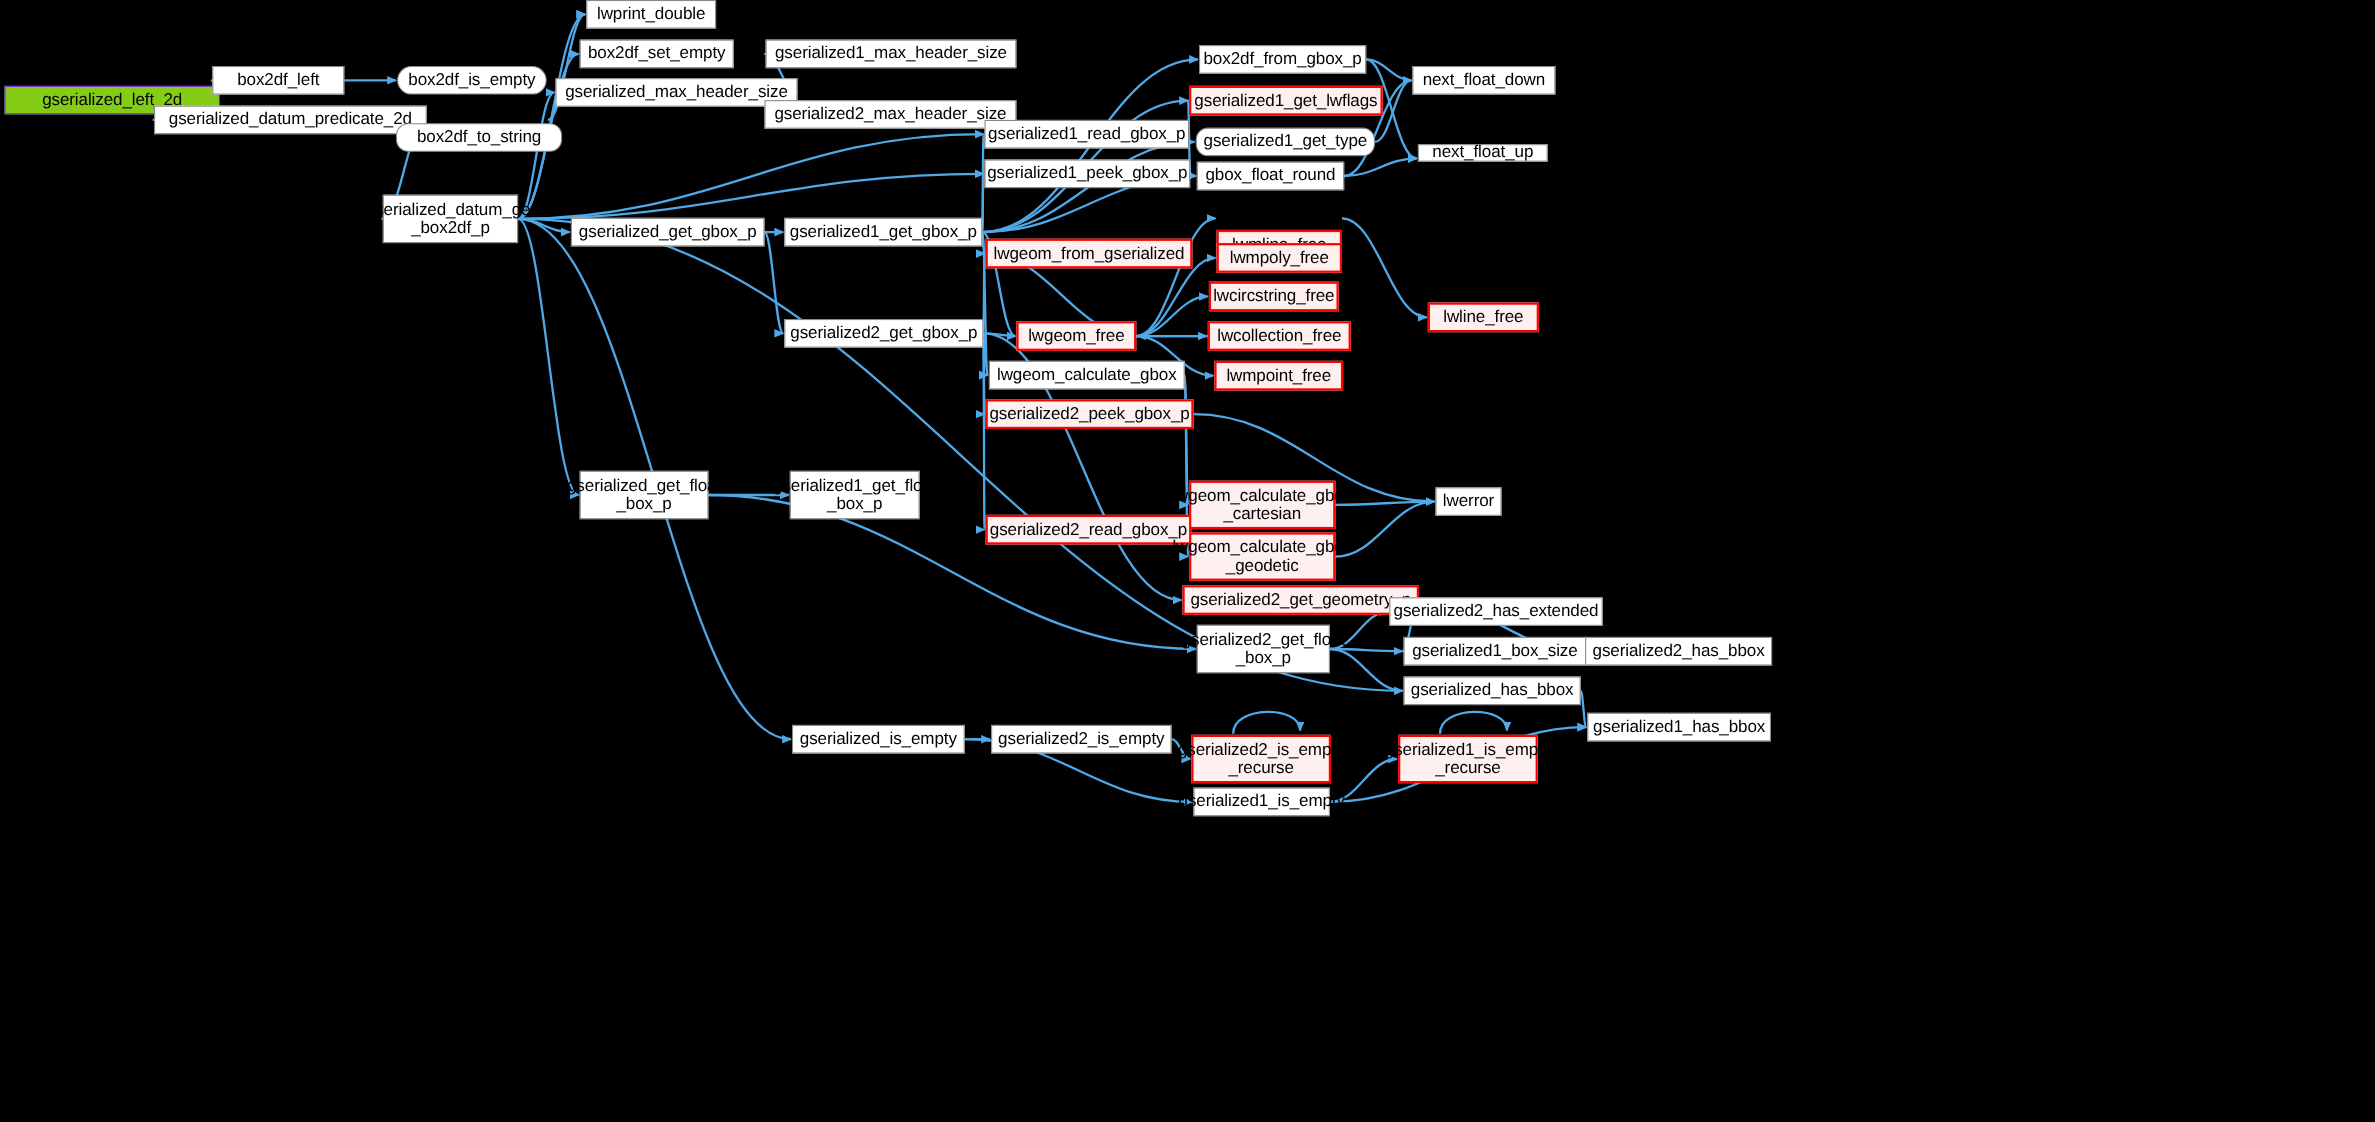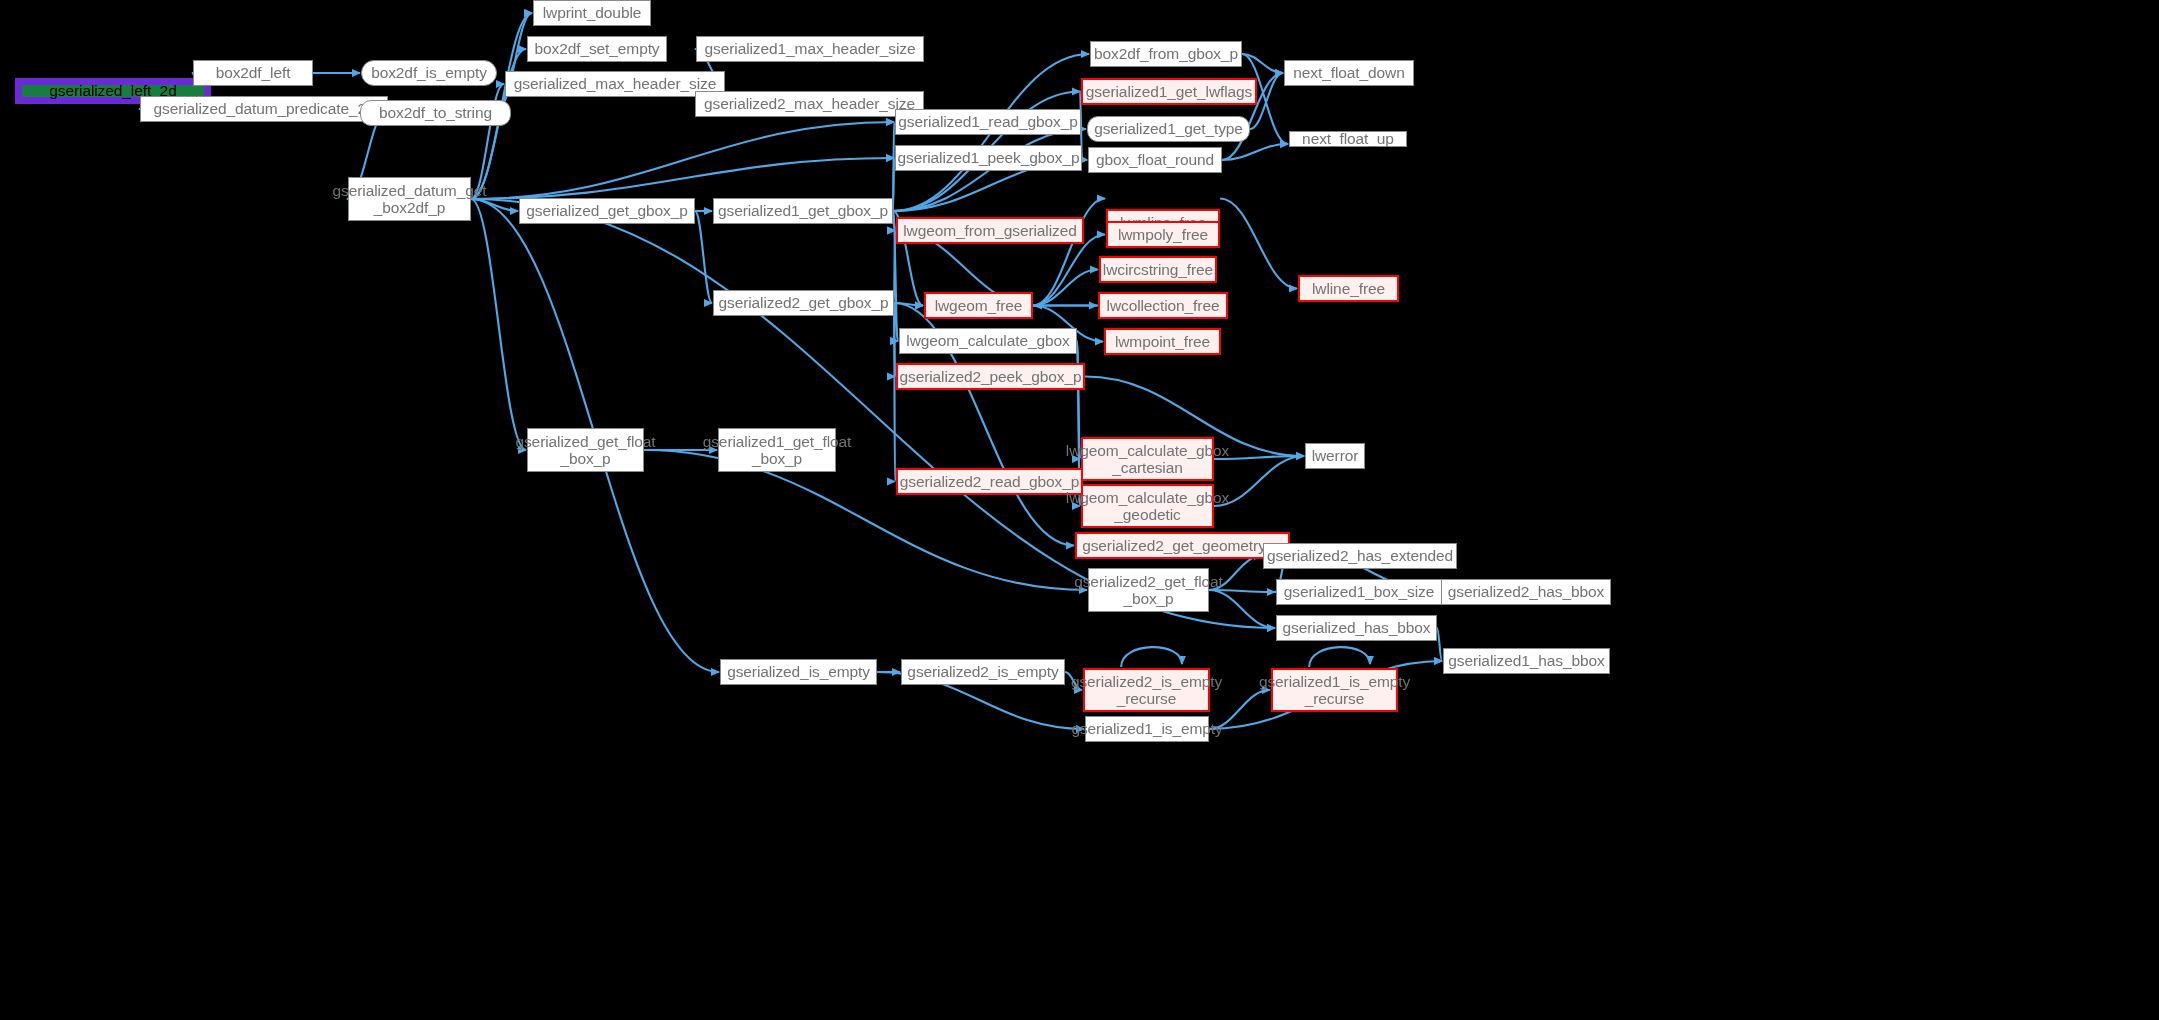--- a/index.html
+++ b/index.html
@@ -26,37 +26,36 @@
   }
   .node {
     position: absolute;
     box-sizing: border-box;
     display: flex;
     align-items: center;
     justify-content: center;
     text-align: center;
     font-size: 15.5px;
     line-height: 1.12;
-    color: #737373;
+    color: #000000;
     background: #ffffff;
     border: 1px solid #8a8a8a;
     white-space: pre-line;
     padding: 0 4px;
     letter-spacing: -0.1px;
     z-index: 5;
   }
   .node.red {
     background: #fff0f0;
     border: 2px solid #ff0000;
   }
   .node.current {
-    background: #15803d;
-    border: 7px solid #6d28d9;
+    background: #84cc16;
+    border: 1px solid #6d28d9;
     color: #000000;
-    margin-left: 11px;
   }
 </style>
 </head>
 <body>
 
 <div id="graph">
   <svg id="edges" viewBox="0 0 2159 1020">
     <defs>
       <marker id="arrow" markerWidth="9" markerHeight="9" refX="8" refY="4.5" orient="auto" markerUnits="userSpaceOnUse">
         <path d="M0,0.6 L9,4.5 L0,8.4 Z" fill="#4fa8e8"></path>
@@ -134,21 +133,21 @@
         <path d="M1309.1,667 C1309.1,641 1370.06,641 1370.06,664" marker-end="url(#arrow)"></path>
         <path d="M1209,729 C1234.62,729 1244.38,690 1270,690" marker-end="url(#arrow)"></path>
         <path d="M1209,729 C1306.86,729 1344.14,661 1442,661" marker-end="url(#arrow)"></path>
       </g>
   </svg>
   <div id="nodes">
       <div class="node current" style="left: 4px; top: 78px; width: 196px; height: 26px;">gserialized_left_2d</div>
       <div class="node" style="left: 193px; top: 60px; width: 120px; height: 26px;">box2df_left</div>
       <div class="node" style="left: 140px; top: 96px; width: 248px; height: 26px;">gserialized_datum_predicate_2d</div>
       <div class="node" style="left: 361px; top: 60px; width: 136px; height: 26px; border-radius: 13px;">box2df_is_empty</div>
-      <div class="node" style="left: 360px; top: 100px; width: 151px; height: 26px; border-radius: 11px;">box2df_to_string</div>
+      <div class="node" style="left: 360px; top: 112px; width: 151px; height: 26px; border-radius: 11px;">box2df_to_string</div>
       <div class="node" style="left: 348px; top: 177px; width: 123px; height: 44px;">gserialized_datum_get
 _box2df_p</div>
       <div class="node" style="left: 533px; top: 0px; width: 118px; height: 26px;">lwprint_double</div>
       <div class="node" style="left: 527px; top: 36px; width: 140px; height: 26px;">box2df_set_empty</div>
       <div class="node" style="left: 505px; top: 71px; width: 220px; height: 26px;">gserialized_max_header_size</div>
       <div class="node" style="left: 696px; top: 36px; width: 228px; height: 26px;">gserialized1_max_header_size</div>
       <div class="node" style="left: 695px; top: 71px; width: 229px; height: 26px; margin-top: 20px;">gserialized2_max_header_size</div>
       <div class="node" style="left: 519px; top: 198px; width: 176px; height: 26px;">gserialized_get_gbox_p</div>
       <div class="node" style="left: 713px; top: 198px; width: 180px; height: 26px;">gserialized1_get_gbox_p</div>
       <div class="node" style="left: 713px; top: 290px; width: 181px; height: 26px;">gserialized2_get_gbox_p</div>

